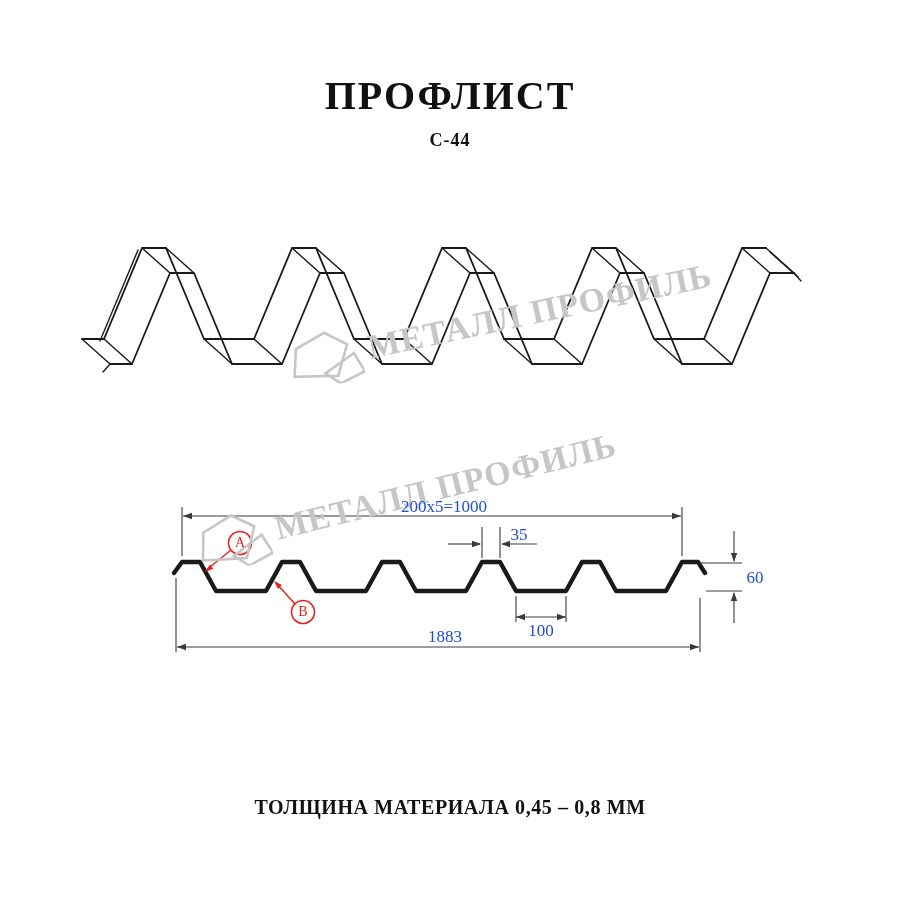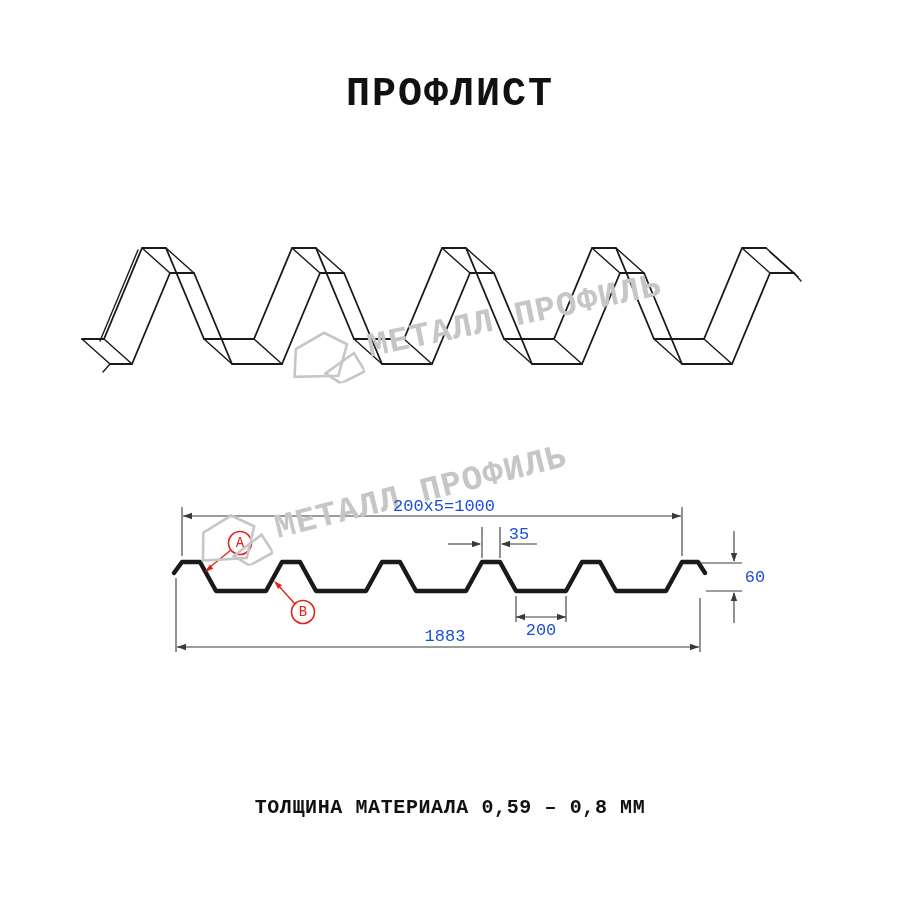--- a/index.html
+++ b/index.html
@@ -3,21 +3,21 @@
 <meta charset="utf-8">
 <style>
   :root{
     --accent-red:#e2231a;
     --line:#1a1a1a;
     --dim:#3a3a3a;
     --watermark:#c6c6c6;
   }
   html,body{margin:0;padding:0;background:#ffffff;}
   .page{position:relative;width:900px;height:900px;background:#fff;overflow:hidden;
-        font-family:Liberation Mono, monospace;color:#1a1a1a;}
+        font-family:Liberation Serif, serif;color:#1a1a1a;}
   .title{position:absolute;left:0;top:72px;width:900px;text-align:center;
          font-size:40px;font-weight:bold;letter-spacing:2px;color:#111;}
   .subtitle{position:absolute;left:0;top:130px;width:900px;text-align:center;
          font-size:18px;font-weight:600;letter-spacing:1px;color:#111;}
   .footer-note{position:absolute;left:0;top:796px;width:900px;text-align:center;
          font-size:20px;font-weight:600;letter-spacing:.6px;color:#111;}
   svg.scene{position:absolute;left:0;top:0;width:900px;height:900px;}
   .wire{stroke:var(--line);stroke-width:1.8;fill:none;stroke-linejoin:round;stroke-linecap:round;}
   .wire-thin{stroke:var(--line);stroke-width:1.4;fill:none;stroke-linecap:round;}
   .profile{stroke:var(--line);stroke-width:4.4;fill:none;stroke-linejoin:round;stroke-linecap:round;}
@@ -38,20 +38,21 @@
   .wm-bottom{left:196px;top:520px;transform:rotate(-14deg);}
   .logo-svg{display:block;}
   .logo-shape{stroke:var(--watermark);stroke-width:2.6;fill:none;stroke-linejoin:miter;}
 </style>
 </head>
 <body>
 
 <div class="page">
 
   <div class="title">ПРОФЛИСТ</div>
+  <div class="subtitle">С-44</div>
 
   <svg class="scene" viewBox="0 0 900 900">
 
     <g>
 
       <path class="wire" d="M82,339 H104 L142,248 H166 L204,339 H254 L292,248 H316 L354,339 H404 L442,248 H466 L504,339 H554 L592,248 H616 L654,339 H704 L742,248 H766"></path>
 
       <path class="wire" d="M110,364 H132 L170,273 H194 L232,364 H282 L320,273 H344 L382,364 H432 L470,273 H494 L532,364 H582 L620,273 H644 L682,364 H732 L770,273 H794"></path>
 
       <g class="wire-thin">
@@ -156,21 +157,21 @@
     <svg class="logo-svg" width="74" height="58" viewBox="0 0 74 58">
       <polygon class="logo-shape" points="4,42 11,15 42,5 62,21 47,50"></polygon>
       <polygon class="logo-shape" points="35,45 67,31 74,51 48,58"></polygon>
     </svg>
     <span class="wm-text">МЕТАЛЛ ПРОФИЛЬ</span>
   </div>
 
   <div class="dim-label" style="left:444px;top:497px;">200x5=1000</div>
   <div class="dim-label" style="left:519px;top:525px;">35</div>
   <div class="dim-label" style="left:755px;top:568px;">60</div>
-  <div class="dim-label" style="left:541px;top:621px;">200</div>
+  <div class="dim-label" style="left:541px;top:621px;">100</div>
   <div class="dim-label" style="left:445px;top:627px;">1883</div>
 
   <div class="callout-letter" style="left:240px;top:534.5px;">A</div>
   <div class="callout-letter" style="left:303px;top:603.5px;">B</div>
 
-  <div class="footer-note">ТОЛЩИНА МАТЕРИАЛА 0,59 – 0,8 ММ</div>
+  <div class="footer-note">ТОЛЩИНА МАТЕРИАЛА 0,45 – 0,8 ММ</div>
 
 </div>
 
 </body></html>

